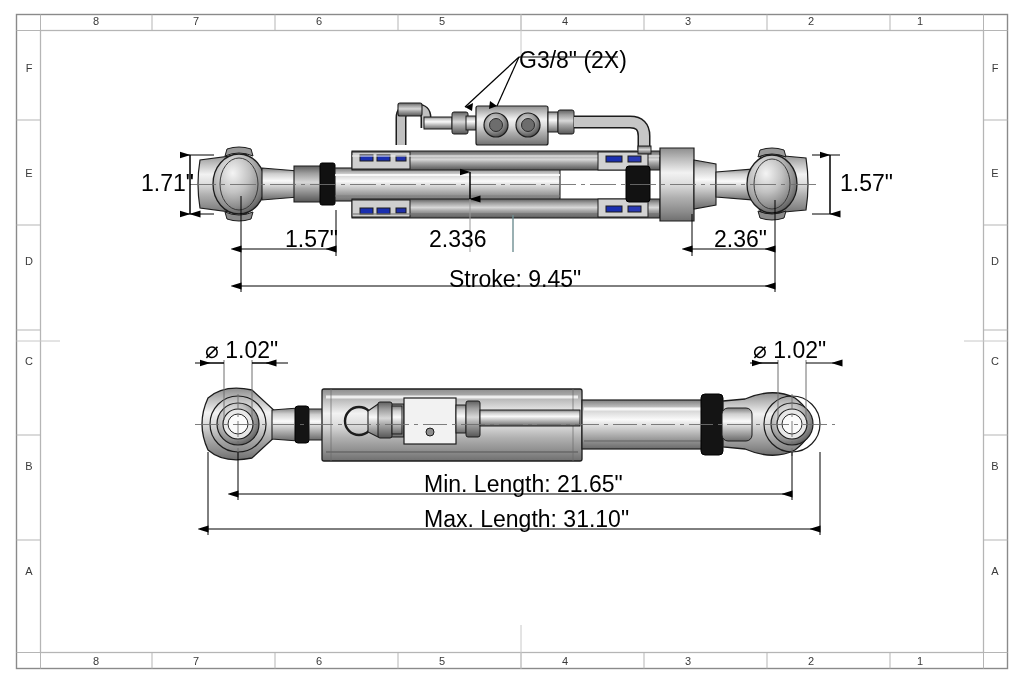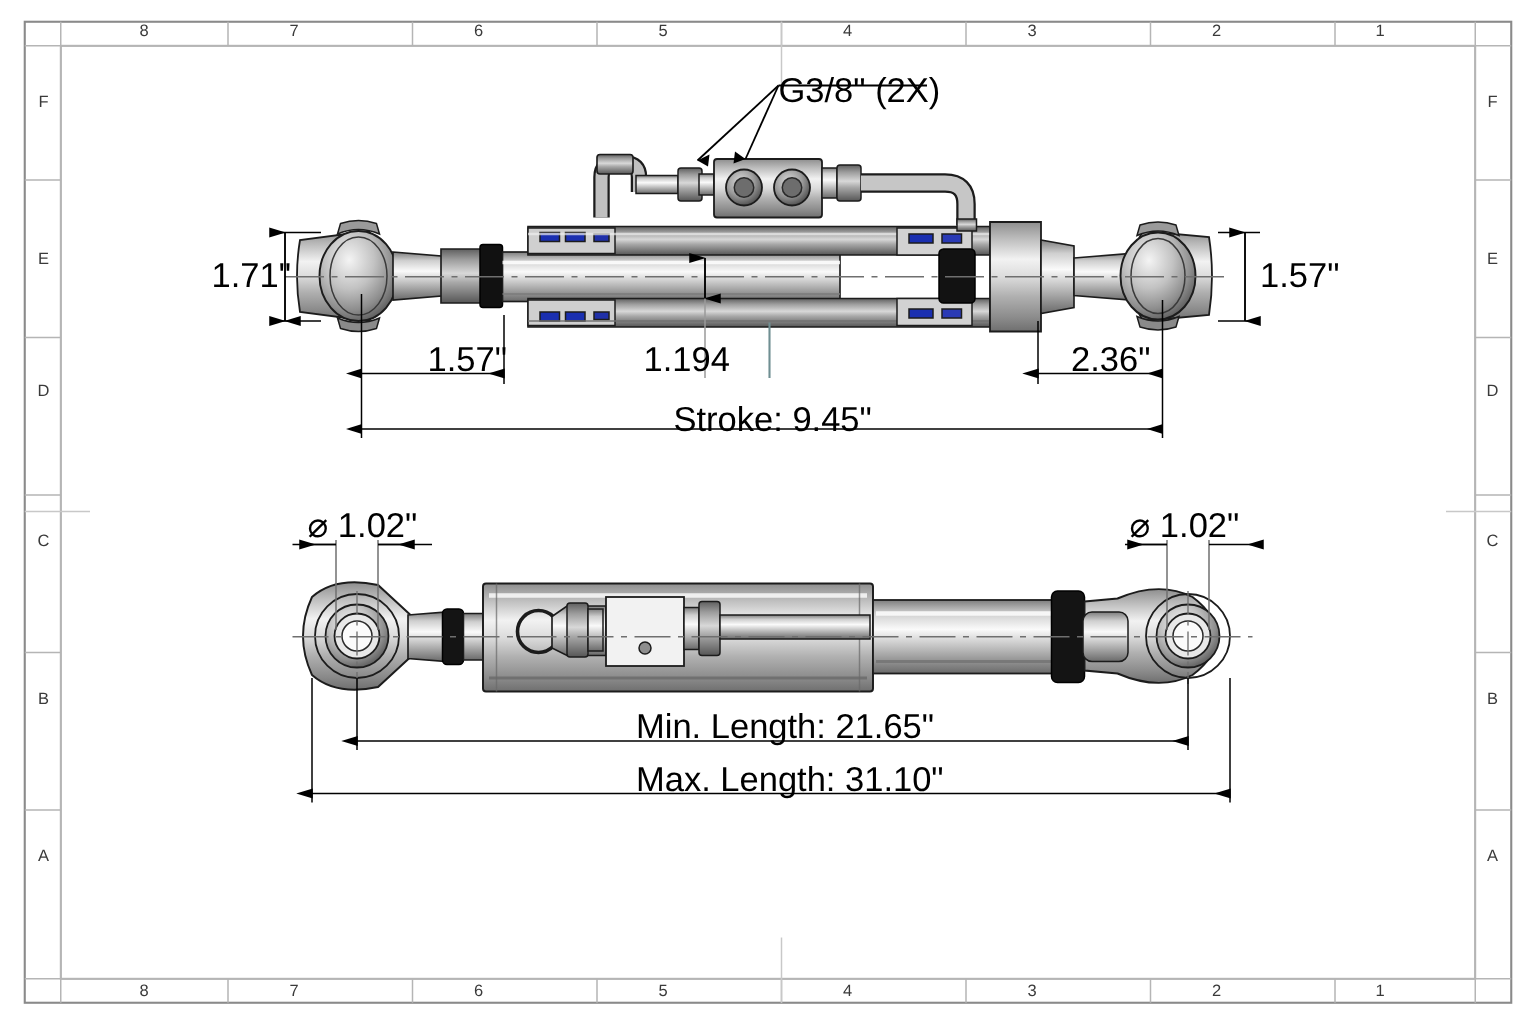--- a/index.html
+++ b/index.html
@@ -375,21 +375,21 @@
       <line x1="820" y1="452" x2="820" y2="535" stroke-width="1"></line>
       <line x1="208" y1="529" x2="820" y2="529" stroke-width="1" marker-start="url(#arrIn)" marker-end="url(#arrIn)"></line>
     </g>
   </svg>
 
   <div class="dim-text dim-26" style="left:519px;top:49px;">G3/8" (2X)</div>
 
   <div class="dim-text dim-26" style="left:141px;top:172px;">1.71"</div>
   <div class="dim-text dim-26" style="left:840px;top:172px;">1.57"</div>
   <div class="dim-text dim-26" style="left:285px;top:228px;">1.57"</div>
-  <div class="dim-text dim-26" style="left:429px;top:228px;">1.194</div>
+  <div class="dim-text dim-26" style="left:429px;top:228px;">2.336</div>
   <div class="dim-text dim-26" style="left:714px;top:228px;">2.36"</div>
   <div class="dim-text dim-26" style="left:449px;top:268px;">Stroke: 9.45"</div>
 
   <div class="dim-text dim-26" style="left:205px;top:339px;">⌀ 1.02"</div>
   <div class="dim-text dim-26" style="left:753px;top:339px;">⌀ 1.02"</div>
   <div class="dim-text dim-26" style="left:424px;top:473px;">Min. Length: 21.65"</div>
   <div class="dim-text dim-26" style="left:424px;top:508px;">Max. Length: 31.10"</div>
 
 </div>
 

